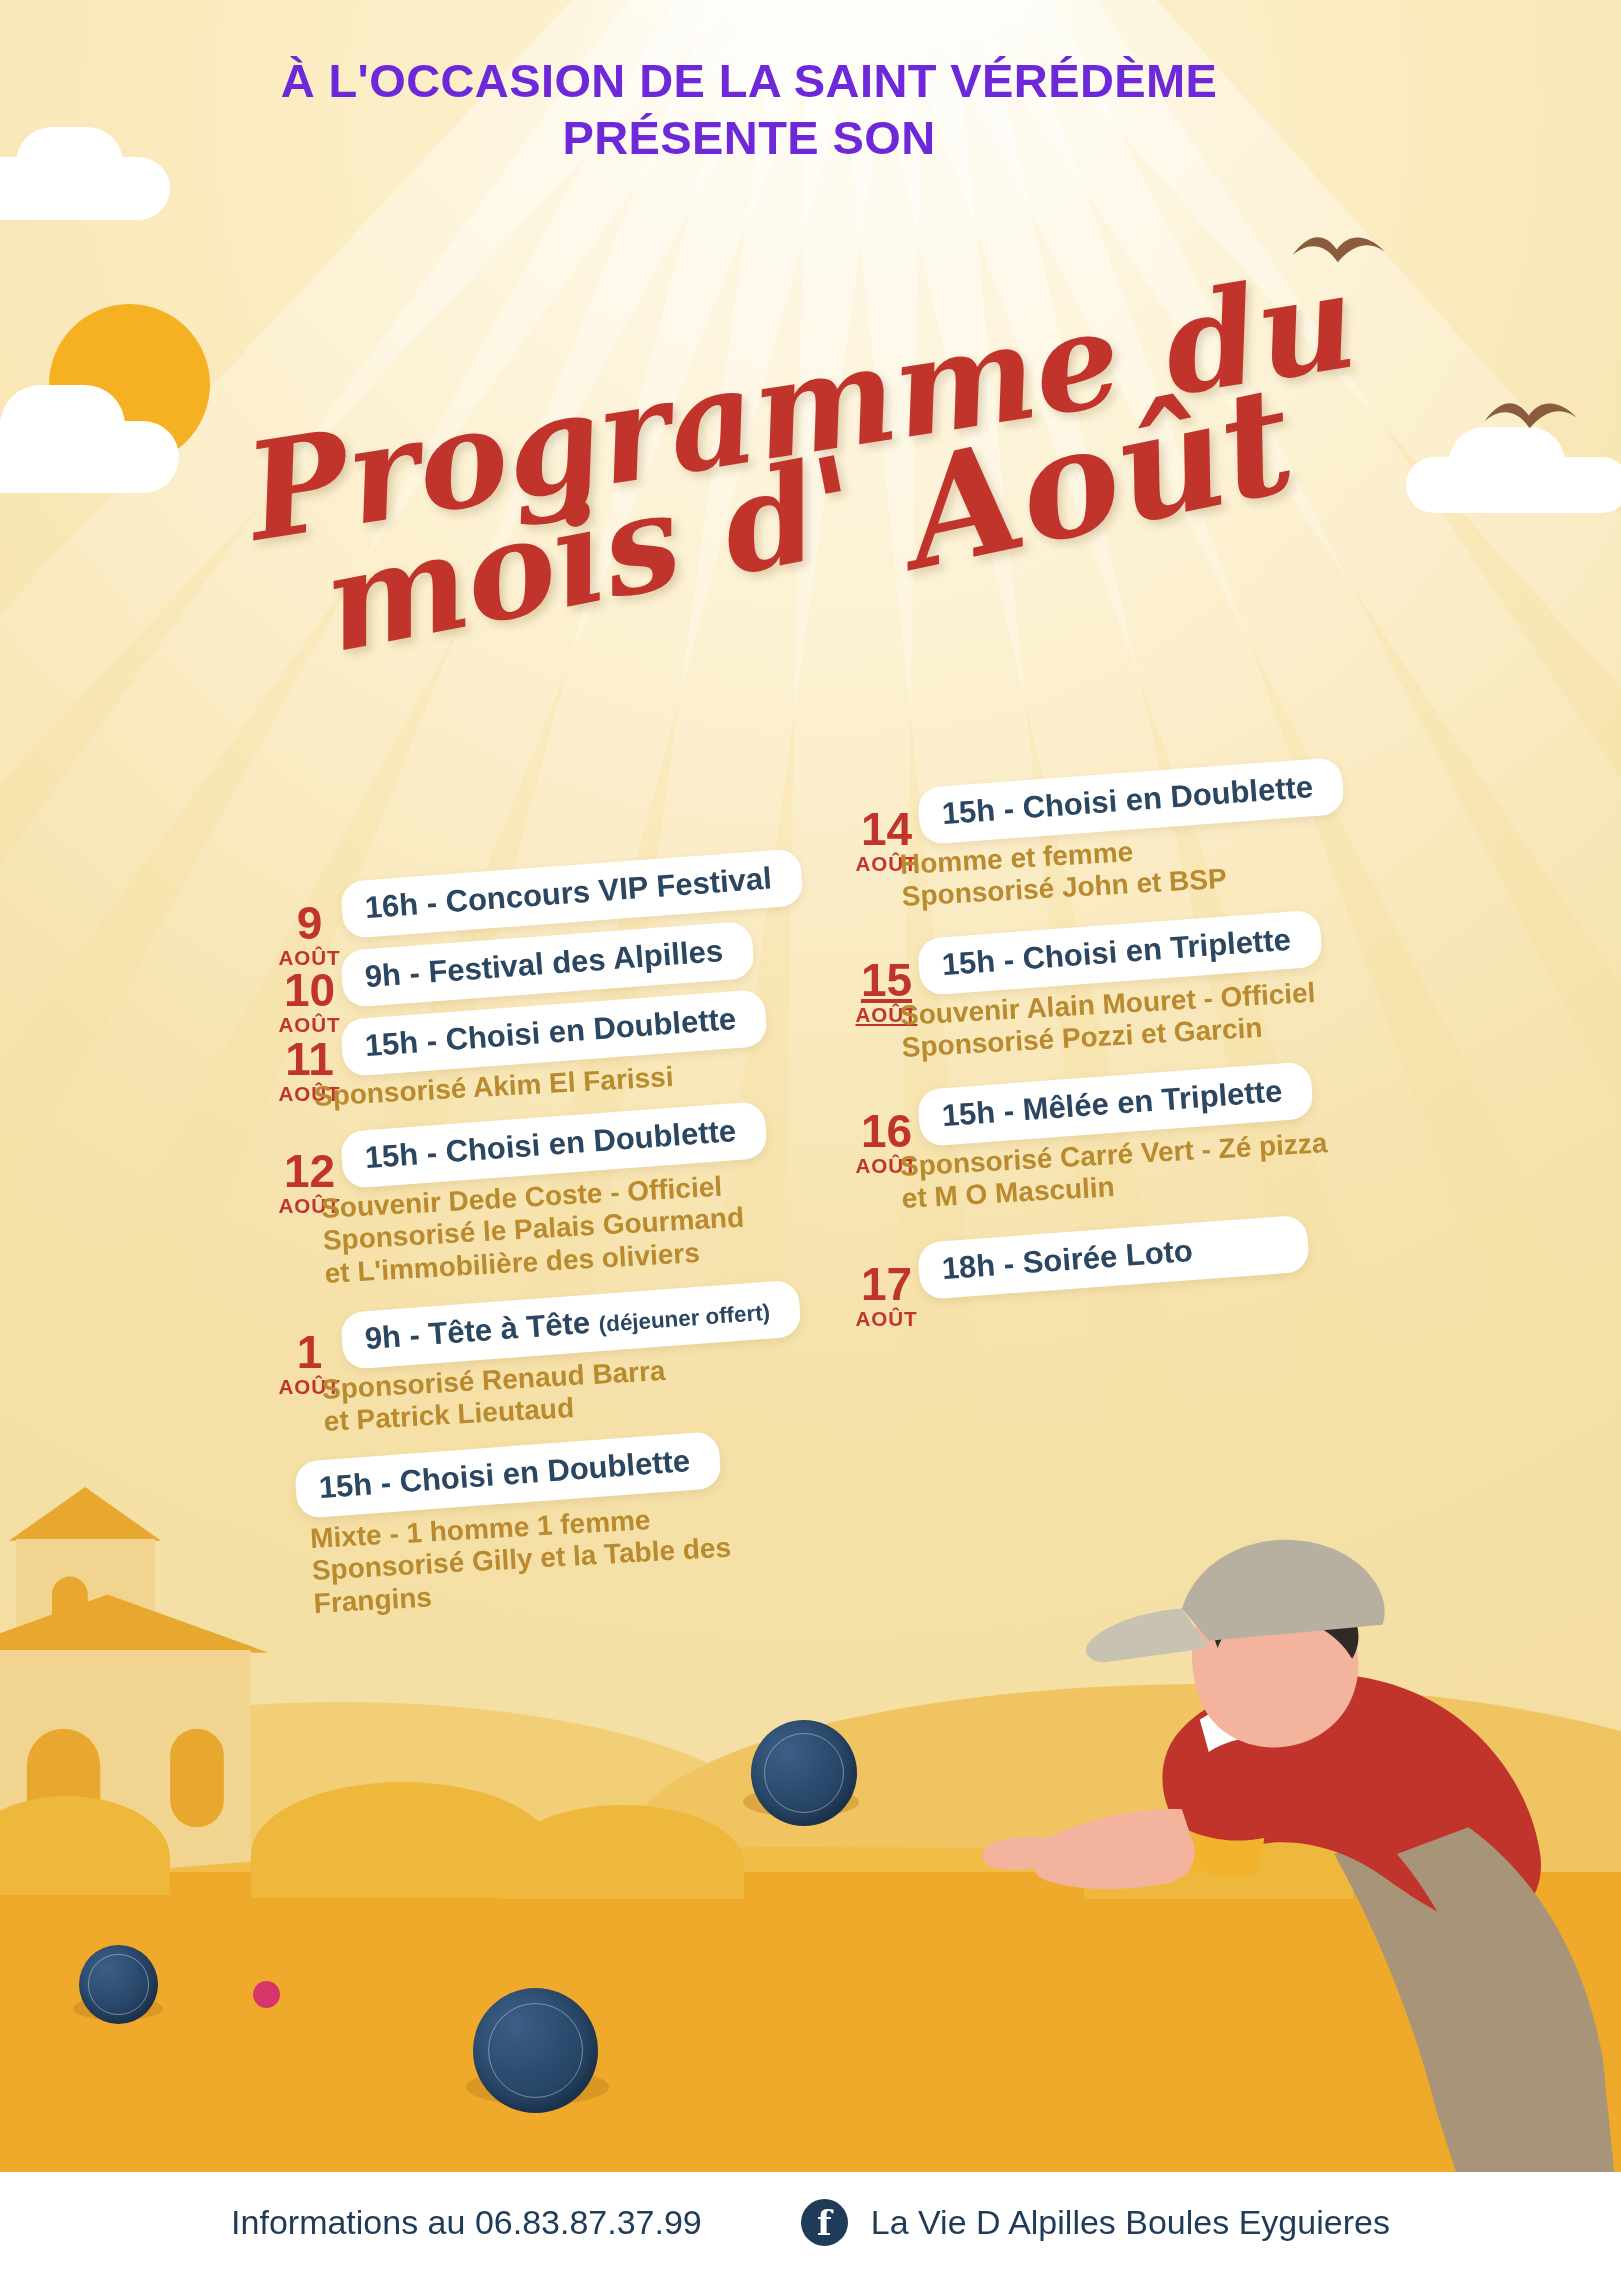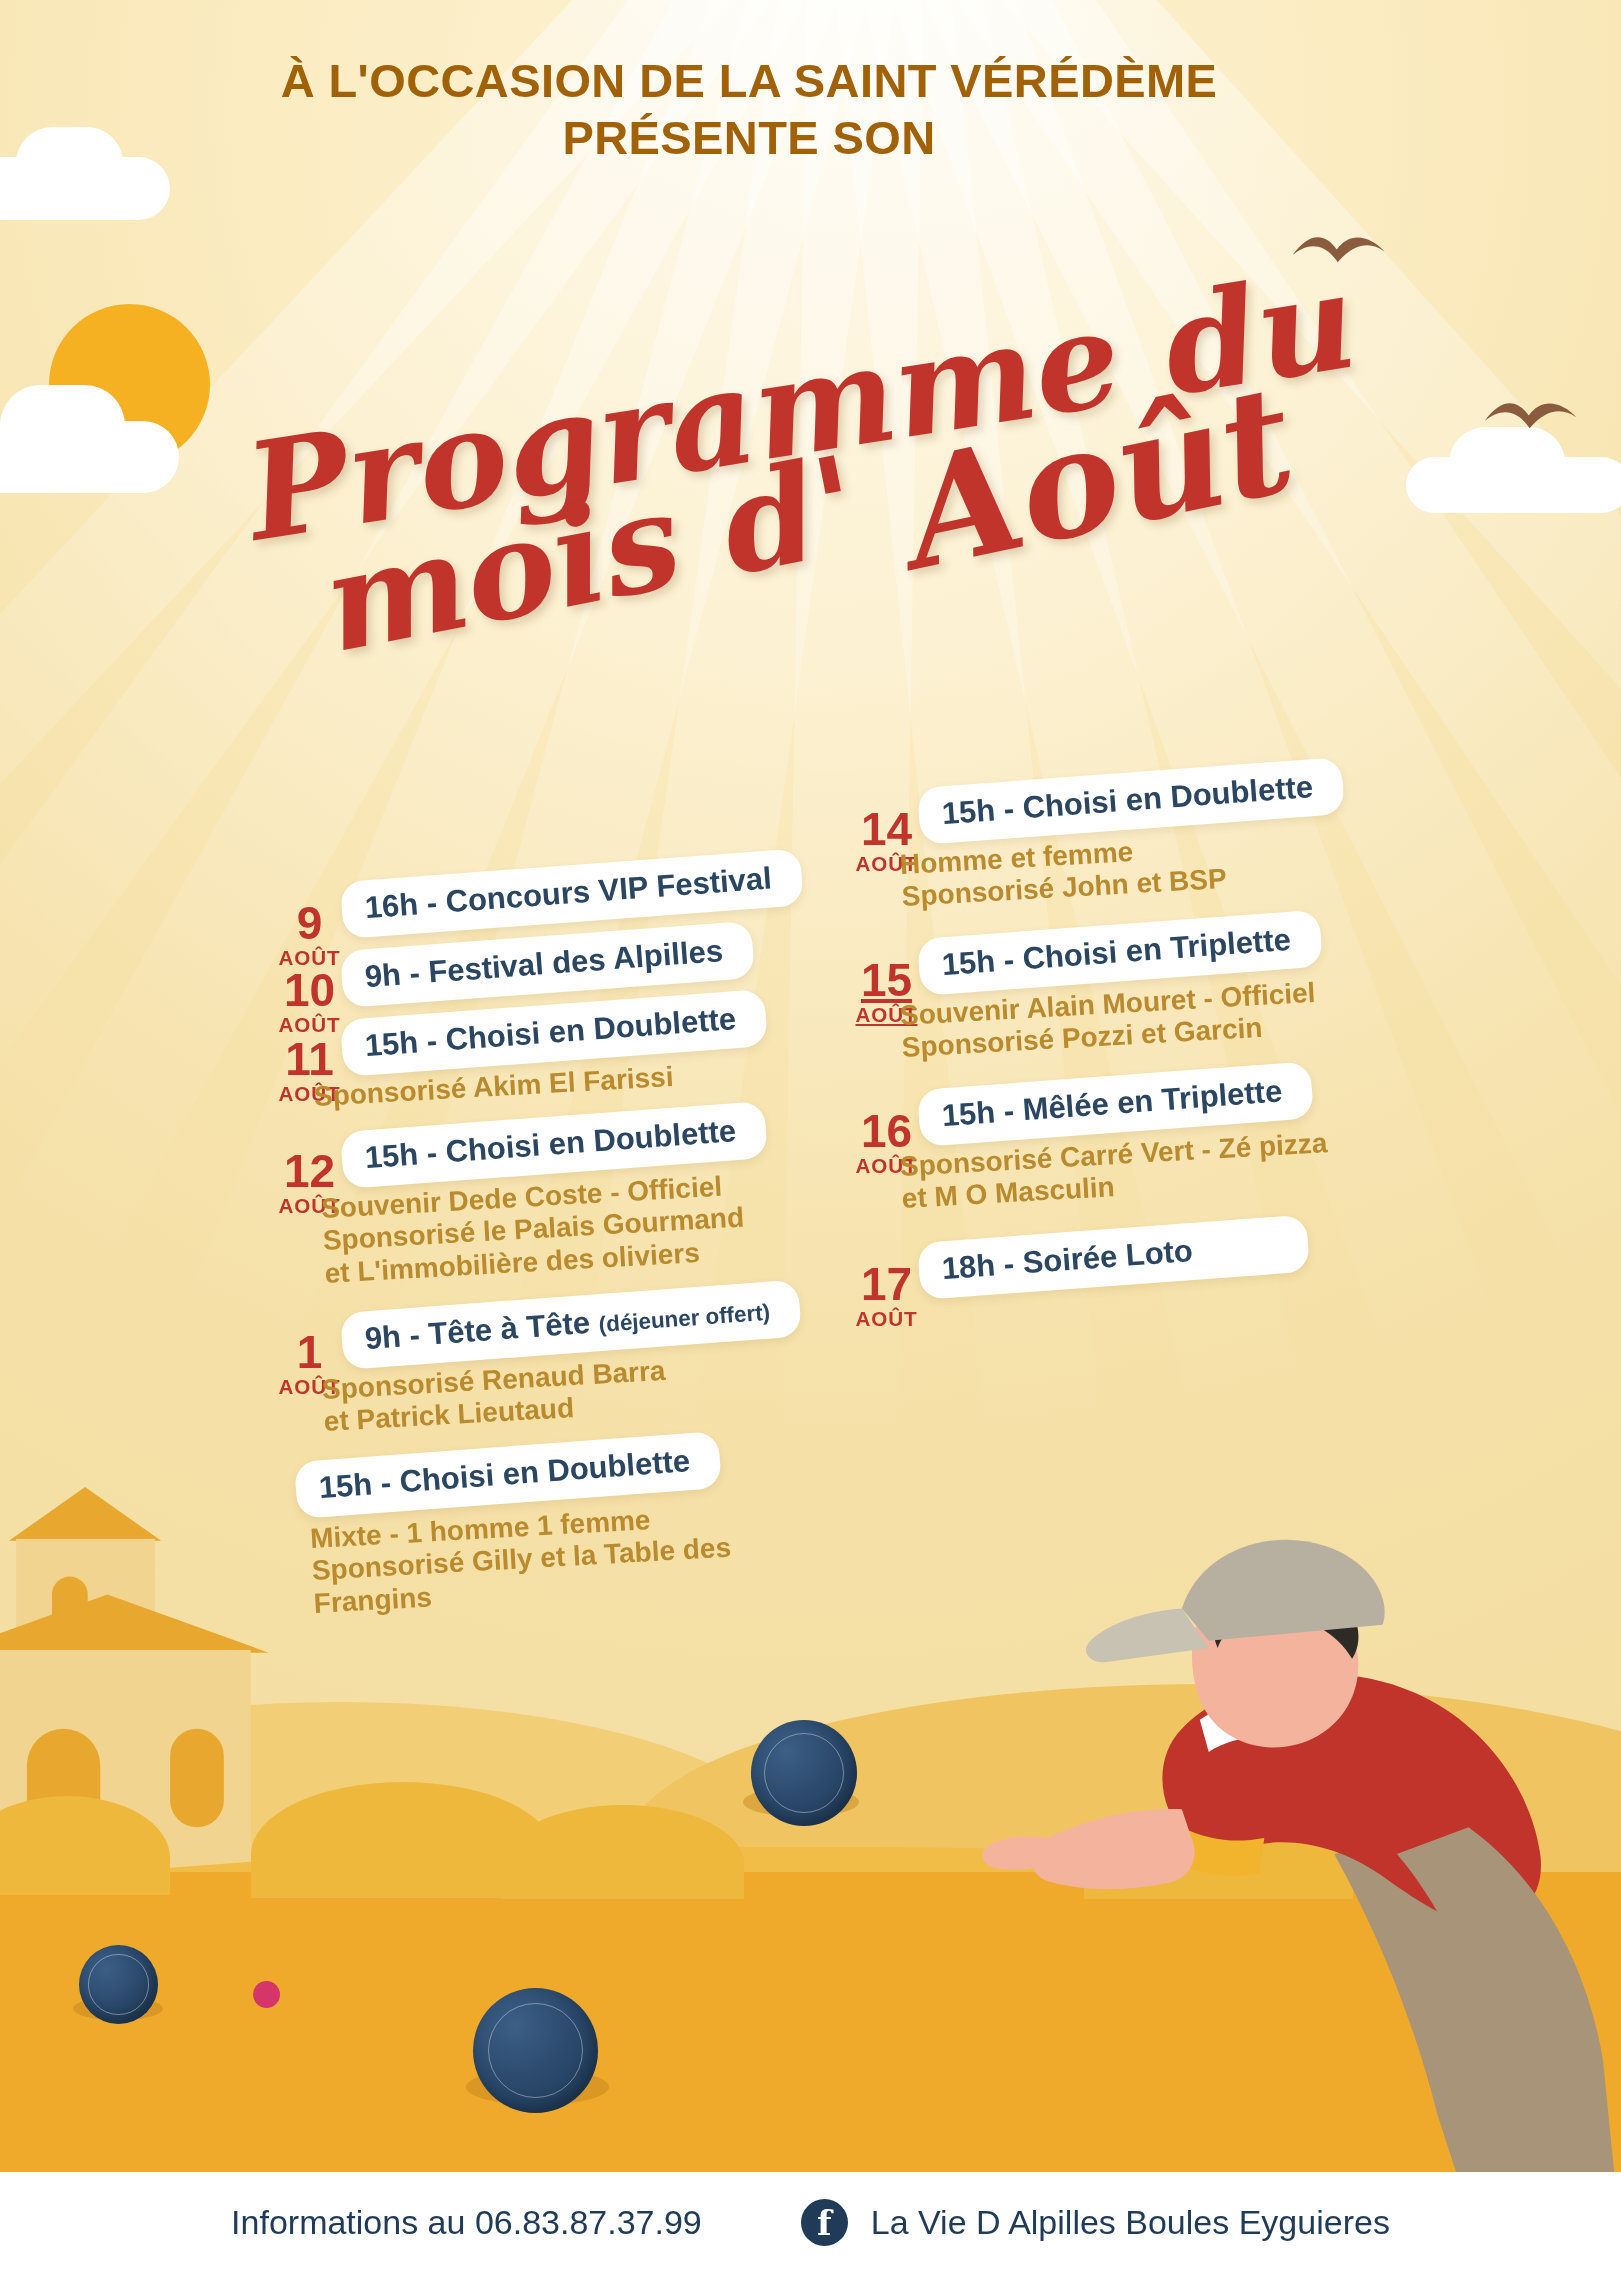--- a/index.html
+++ b/index.html
@@ -66,21 +66,21 @@
   }
 
   .bird { position: absolute; }
   .bird svg { display: block; }
 
   
   .header {
     position: absolute;
     left: 0; top: 52px; width: 1498px;
     text-align: center;
-    color: #a16207;
+    color: #6d28d9;
     font-weight: bold;
     font-size: 47px;
     line-height: 1.22;
     letter-spacing: 0.4px;
   }
 
   
   .script-title {
     position: absolute;
     left: 188px; top: 318px;

